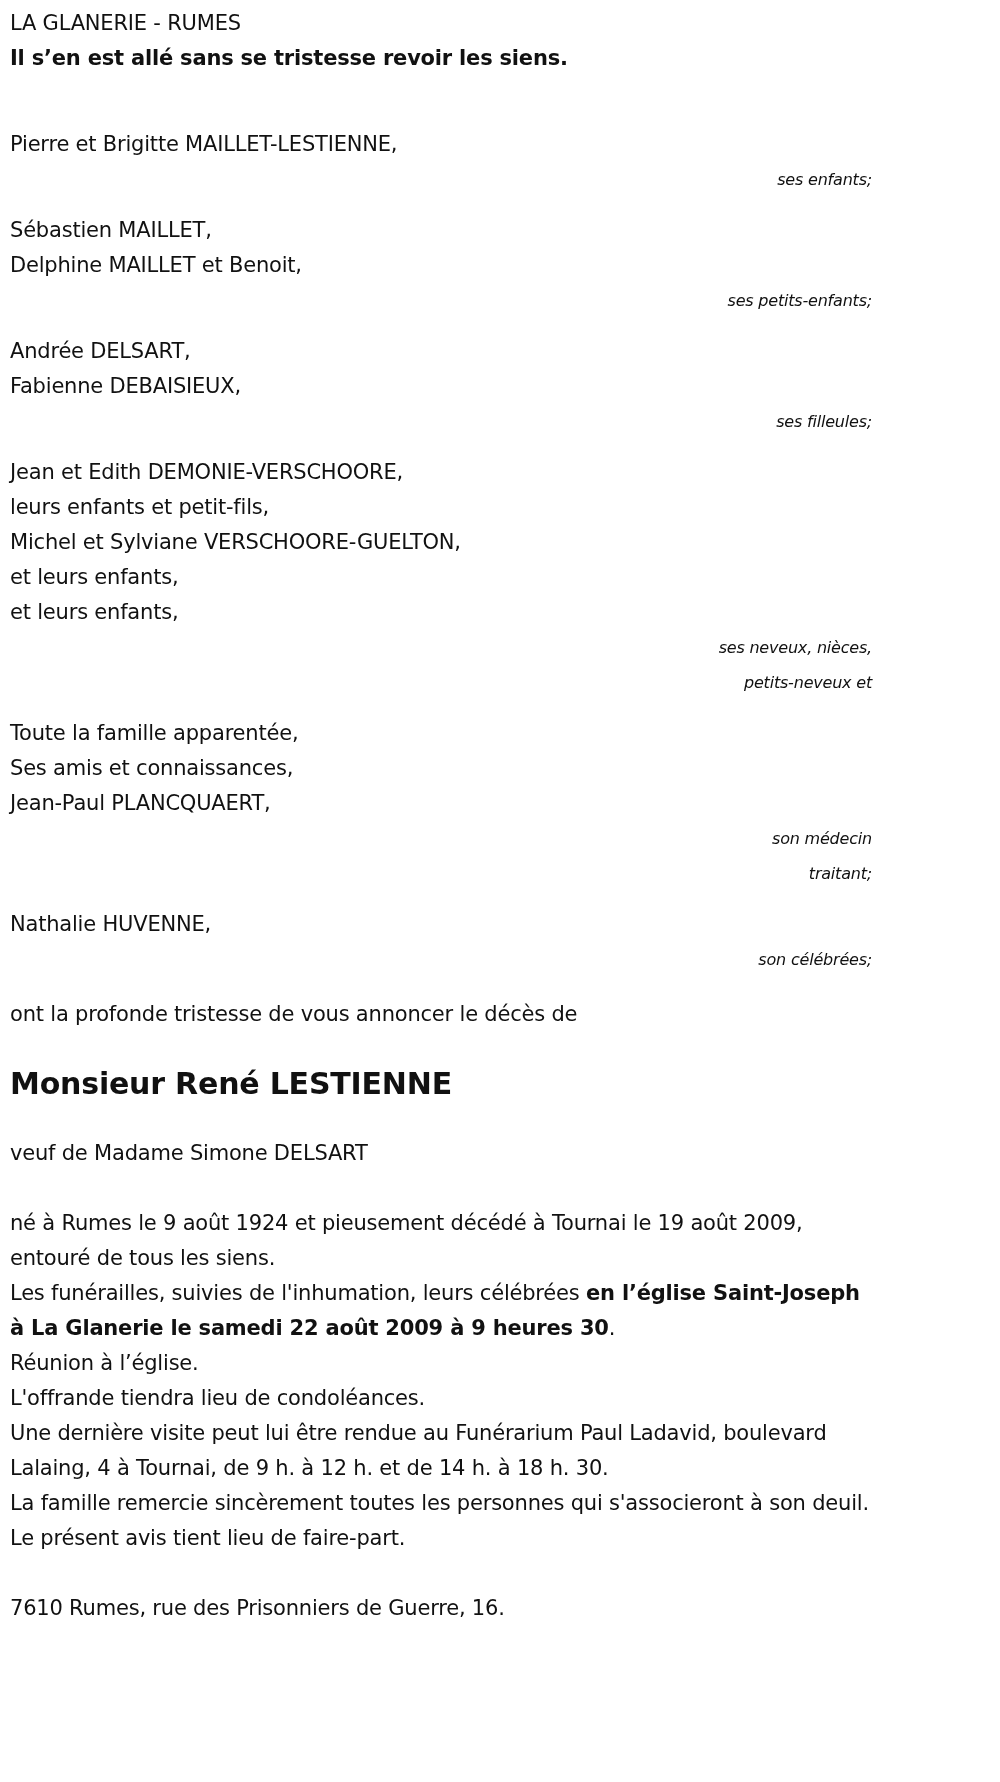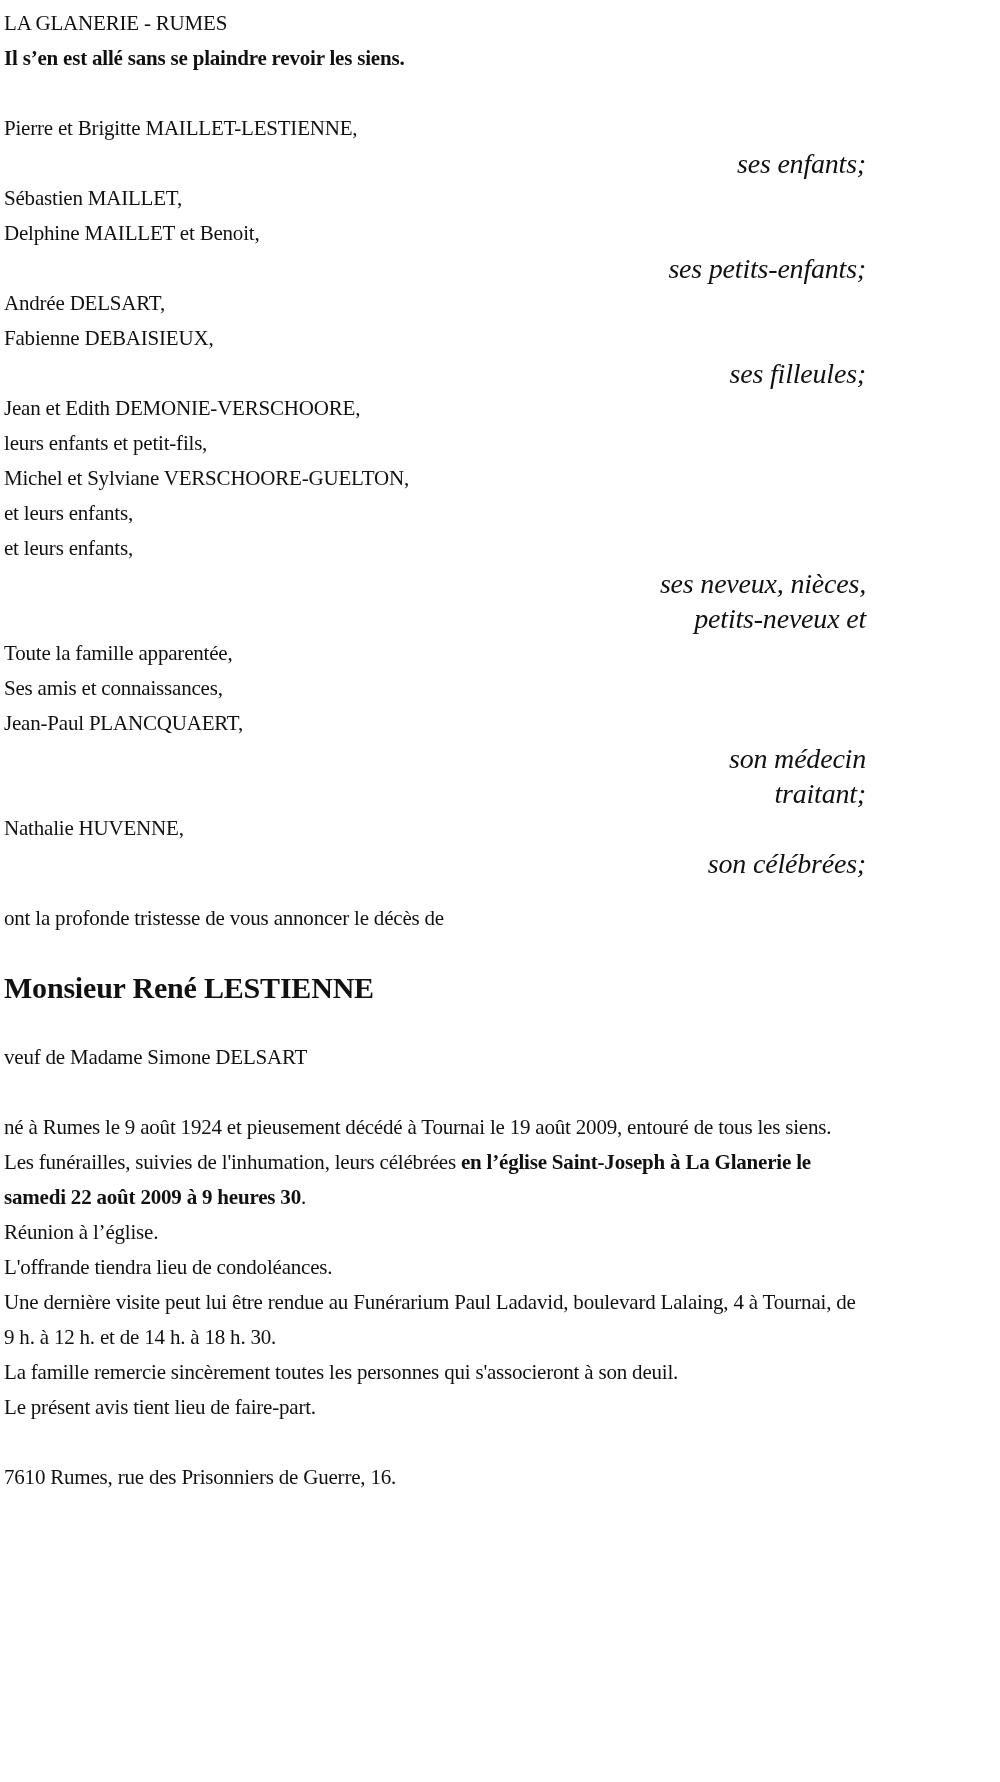--- a/index.html
+++ b/index.html
@@ -6,55 +6,54 @@
     body {
       width: 1000px;
       height: 1782px;
       overflow: hidden;
       font-family: "DejaVu Sans", sans-serif;
       color: #111111;
     }
     .doc {
       position: relative;
       width: 862px;
-      padding: 6px 0 0 4px;
+      padding: 6px 0 0 10px;
       font-size: 21px;
       line-height: 35px;
       letter-spacing: -0.2px;
-      font-family: Liberation Serif, serif;
     }
     .line { display: block; white-space: nowrap; }
     .bold { font-weight: bold; }
     .role {
       display: block;
       text-align: right;
       font-style: italic;
       white-space: nowrap;
-      font-size: 28px;
+      font-size: 16px;
     }
-    .group { margin-top: 0; }
+    .group { margin-top: 16px; }
     .gap-s { height: 20px; }
     .gap-m { height: 35px; }
     .heading-name {
       font-size: 30px;
       font-weight: bold;
       line-height: 44px;
       margin: 30px 0 30px 0;
       white-space: nowrap;
     }
     .para { white-space: normal; width: 862px; }
     .para .line { white-space: normal; }
   </style>
 </head>
 <body>
 
 <div class="doc">
 
   <span class="line">LA GLANERIE - RUMES</span>
-  <span class="line bold">Il s’en est allé sans se plaindre revoir les siens.</span>
+  <span class="line bold">Il s’en est allé sans se tristesse revoir les siens.</span>
 
   <div class="gap-m"></div>
 
   <div class="group">
     <span class="line">Pierre et Brigitte MAILLET-LESTIENNE,</span>
     <span class="role">ses enfants;</span>
   </div>
 
   <div class="group">
     <span class="line">Sébastien MAILLET,</span>

